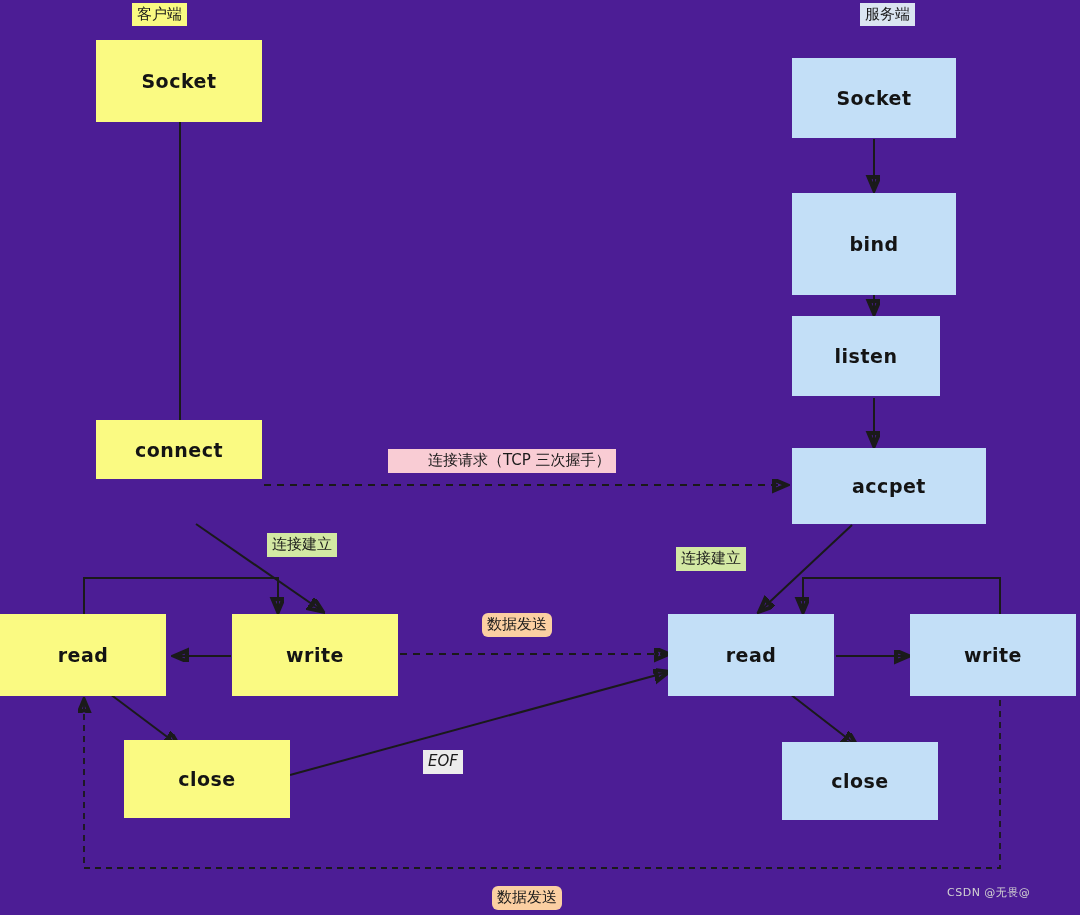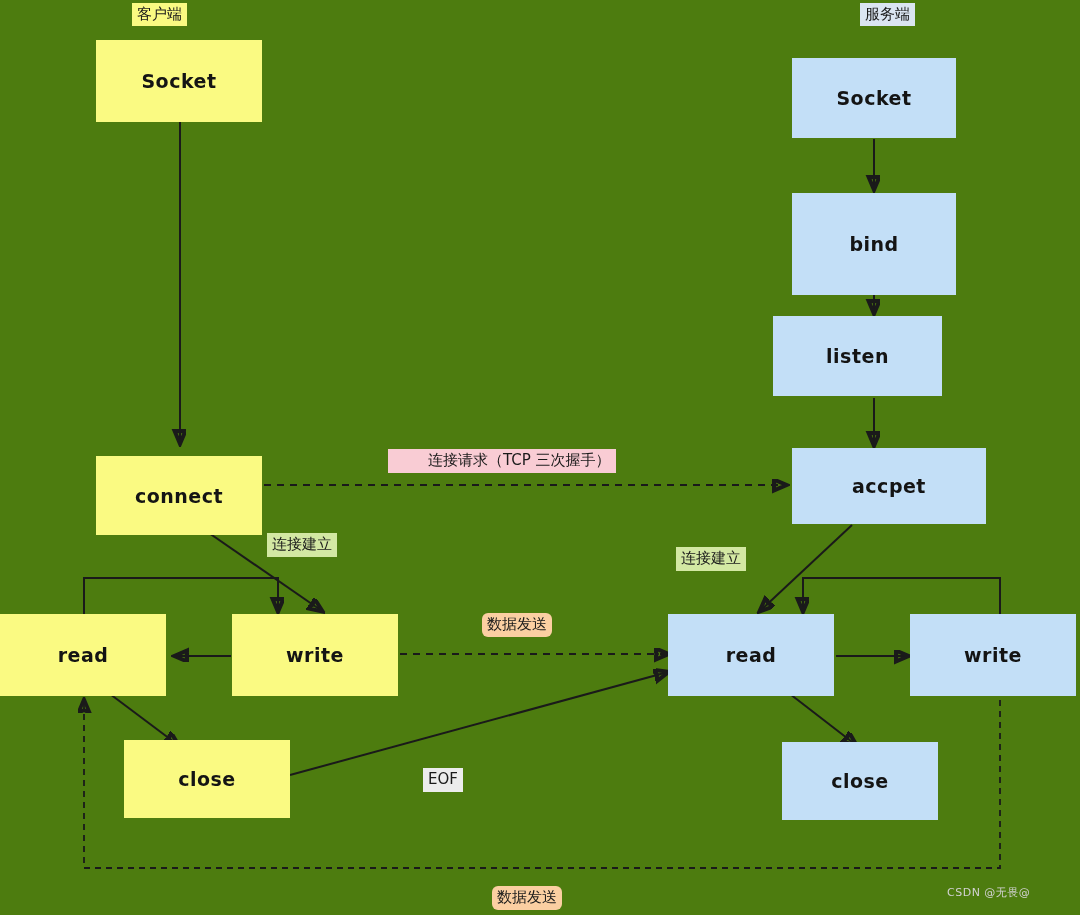--- a/index.html
+++ b/index.html
@@ -8,21 +8,21 @@
     padding: 0;
     background: #ffffff;
   }
   body {
     font-family: "DejaVu Sans", "Liberation Sans", sans-serif;
   }
   #canvas {
     position: relative;
     width: 1080px;
     height: 915px;
-    background: #4d7c0f;
+    background: #4c1d95;
     overflow: hidden;
   }
   
   .box {
     position: absolute;
     display: flex;
     align-items: center;
     justify-content: center;
     font-family: "DejaVu Sans", "Liberation Sans", sans-serif;
     font-weight: bold;
@@ -146,49 +146,49 @@
 
     
     <path class="dashed-fine" d="M 1000 700 L 1000 868 L 84 868 L 84 700" marker-end="url(#arrow)"></path>
   </svg>
 
   <div class="side-header client" style="left:132px; top:3px;">客户端</div>
   <div class="side-header server" style="left:833px; top:3px;">服务端</div>
 
   <div class="box client" style="left:96px;  top:40px;  width:166px; height:82px;">Socket</div>
 
-  <div class="box client" style="left:96px;  top:456px; width:166px; height:79px;">connect</div>
+  <div class="box client" style="left:96px;  top:420px; width:166px; height:59px;">connect</div>
 
   <div class="box client" style="left:0px;   top:614px; width:166px; height:82px;">read</div>
 
   <div class="box client" style="left:232px; top:614px; width:166px; height:82px;">write</div>
 
   <div class="box client" style="left:124px; top:740px; width:166px; height:78px;">close</div>
 
   <div class="box server" style="left:792px; top:58px;  width:164px; height:80px;">Socket</div>
 
   <div class="box server" style="left:792px; top:193px; width:164px; height:102px;">bind</div>
 
-  <div class="box server" style="left:773px; top:316px; width:169px; height:80px;">listen</div>
+  <div class="box server" style="left:792px; top:316px; width:148px; height:80px;">listen</div>
 
   <div class="box server" style="left:792px; top:448px; width:194px; height:76px;">accpet</div>
 
   <div class="box server" style="left:668px; top:614px; width:166px; height:82px;">read</div>
 
   <div class="box server" style="left:910px; top:614px; width:166px; height:82px;">write</div>
 
   <div class="box server" style="left:782px; top:742px; width:156px; height:78px;">close</div>
 
   <div class="edge-label pink" style="left:388px; top:449px;padding-left:40px;">连接请求（TCP 三次握手）</div>
 
   <div class="edge-label green" style="left:267px; top:533px;">连接建立</div>
 
   <div class="edge-label green" style="left:676px; top:547px;">连接建立</div>
 
   <div class="edge-label orange" style="left:482px; top:613px;">数据发送</div>
 
-  <div class="edge-label grey" style="left:423px; top:768px;">EOF</div>
+  <div class="edge-label grey" style="left:423px; top:750px;font-style:italic;">EOF</div>
 
   <div class="edge-label orange" style="left:492px; top:886px;">数据发送</div>
 
   <div class="watermark" style="left:947px; top:885px;">CSDN @无畏@</div>
 
 </div>
 
 </body></html>

